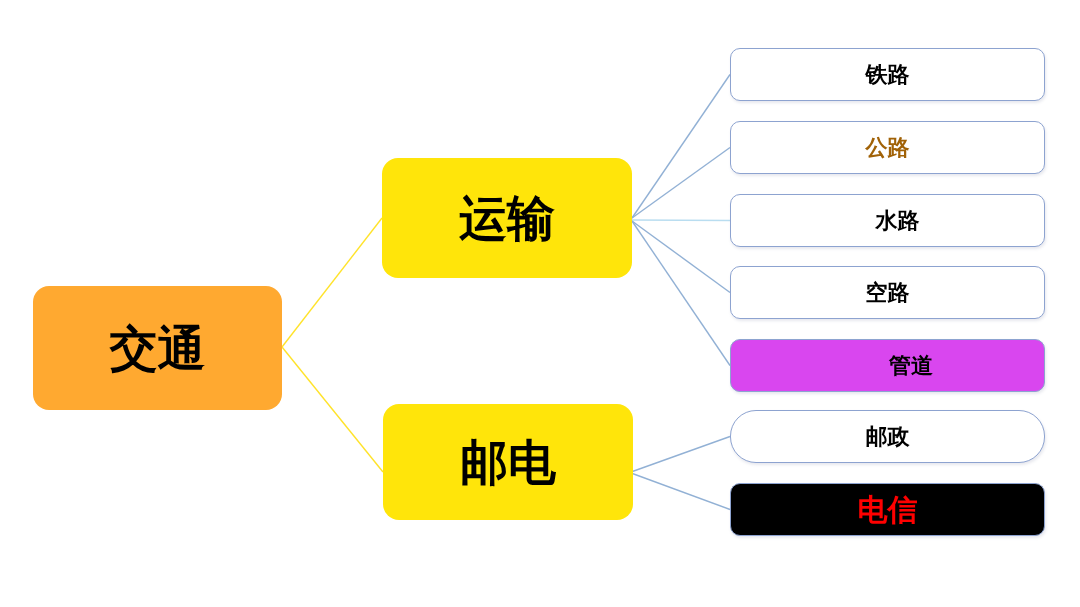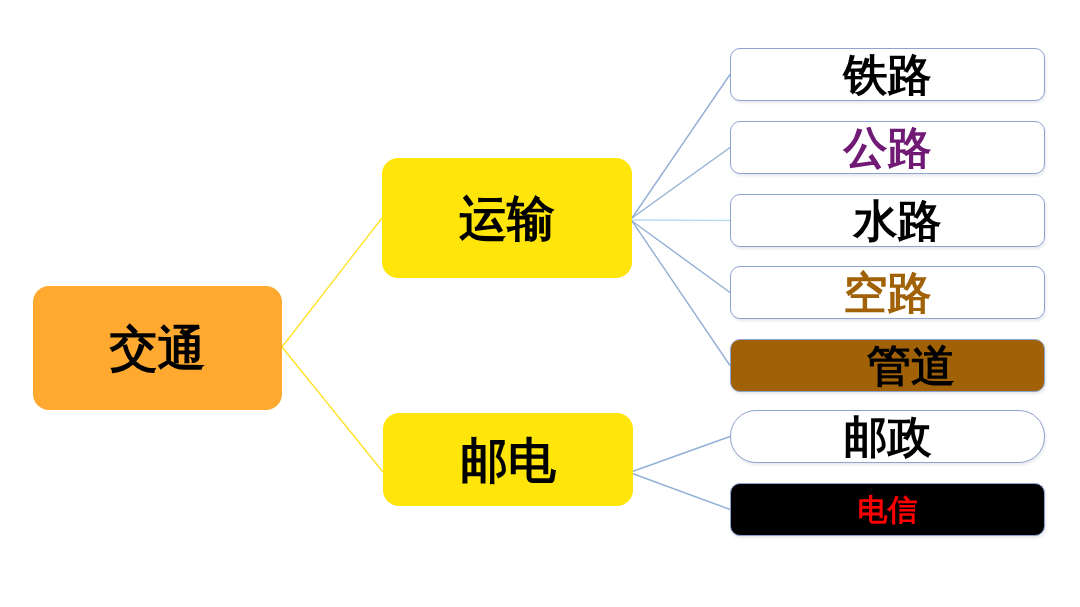--- a/index.html
+++ b/index.html
@@ -43,36 +43,36 @@
     width: 249px;
     height: 124px;
     border-radius: 16px;
   }
   .node.branch {
     width: 250px;
     height: 120px;
     border-radius: 16px;
   }
   .node.branch.b0 { left: 382px; top: 158px; }
-  .node.branch.b1 { left: 383px; top: 413px; height: 93px; }
+  .node.branch.b1 { left: 383px; top: 404px; height: 116px; }
   .node.root .label,
   .node.branch .label {
     font-size: 48px;
   }
   .node.leaf {
     left: 730px;
     width: 315px;
     height: 53px;
     border-radius: 10px;
     border: 1.5px solid #8da3d0;
     background: #ffffff;
     box-shadow: 1px 2px 3px rgba(120, 130, 160, 0.18);
   }
   .node.leaf .label {
-    font-size: 44px;
+    font-size: 22px;
   }
   .node.leaf.l0 { top: 48px; }
   .node.leaf.l1 { top: 121px; }
   .node.leaf.l2 { top: 194px; }
   .node.leaf.l3 { top: 266px; }
   .node.leaf.l4 { top: 339px; }
   .node.leaf.l5 { top: 410px; border-radius: 26px; }
   .node.leaf.l6 { top: 483px; }
   .node.leaf.l6 .label {
     font-size: 30px;
@@ -105,32 +105,32 @@
 
   <div class="node branch b1" style="background: rgb(255, 229, 10);">
     <span class="label" style="color: rgb(0, 0, 0);">邮电</span>
   </div>
 
   <div class="node leaf l0" style="border-color: rgb(141, 163, 208); background: rgb(255, 255, 255);">
     <span class="label" style="color: rgb(0, 0, 0);">铁路</span>
   </div>
 
   <div class="node leaf l1" style="border-color: rgb(141, 163, 208); background: rgb(255, 255, 255);">
-    <span class="label" style="color: #701a75;">公路</span>
+    <span class="label" style="color: #a16207;">公路</span>
   </div>
 
   <div class="node leaf l2" style="border-color: rgb(141, 163, 208); background: rgb(255, 255, 255); padding-left: 20px;">
     <span class="label" style="color: rgb(0, 0, 0);">水路</span>
   </div>
 
   <div class="node leaf l3" style="border-color: rgb(141, 163, 208); background: rgb(255, 255, 255);">
-    <span class="label" style="color: #a16207;">空路</span>
+    <span class="label" style="color: #000000;">空路</span>
   </div>
 
-  <div class="node leaf l4" style="border-color: rgb(141, 163, 208); background: #a16207; padding-left: 47px;">
+  <div class="node leaf l4" style="border-color: rgb(141, 163, 208); background: #d946ef; padding-left: 47px;">
     <span class="label" style="color: rgb(0, 0, 0);">管道</span>
   </div>
 
   <div class="node leaf l5" style="border-color: rgb(141, 163, 208); background: rgb(255, 255, 255);">
     <span class="label" style="color: rgb(0, 0, 0);">邮政</span>
   </div>
 
   <div class="node leaf l6" style="border-color: rgb(141, 163, 208); background: #000000;">
     <span class="label" style="color: rgb(255, 0, 0);">电信</span>
   </div>

